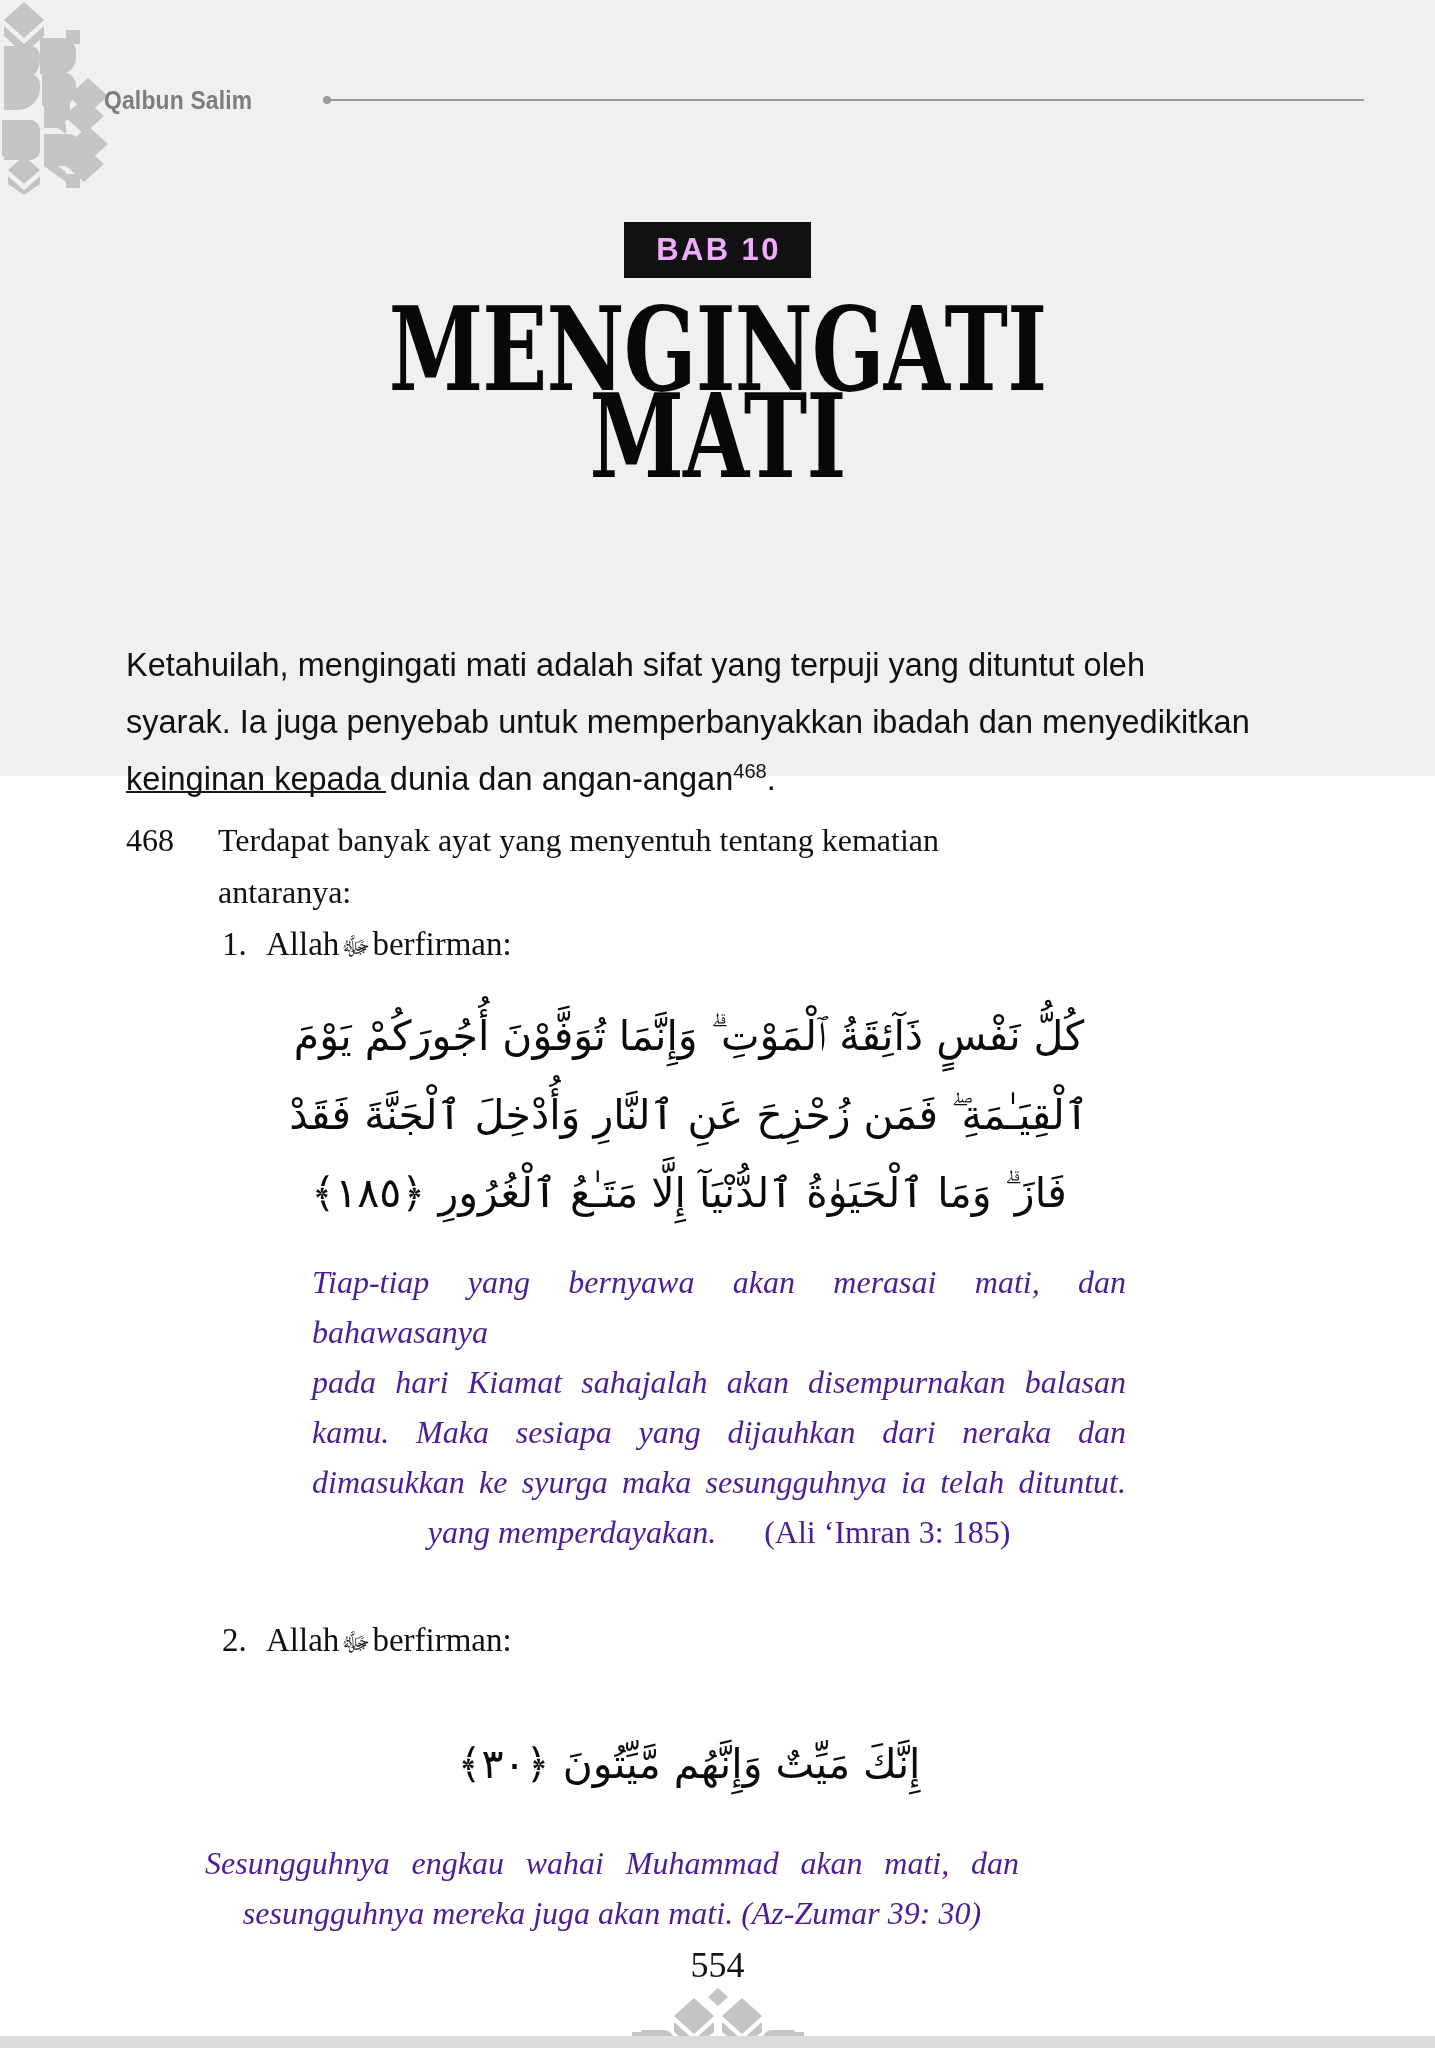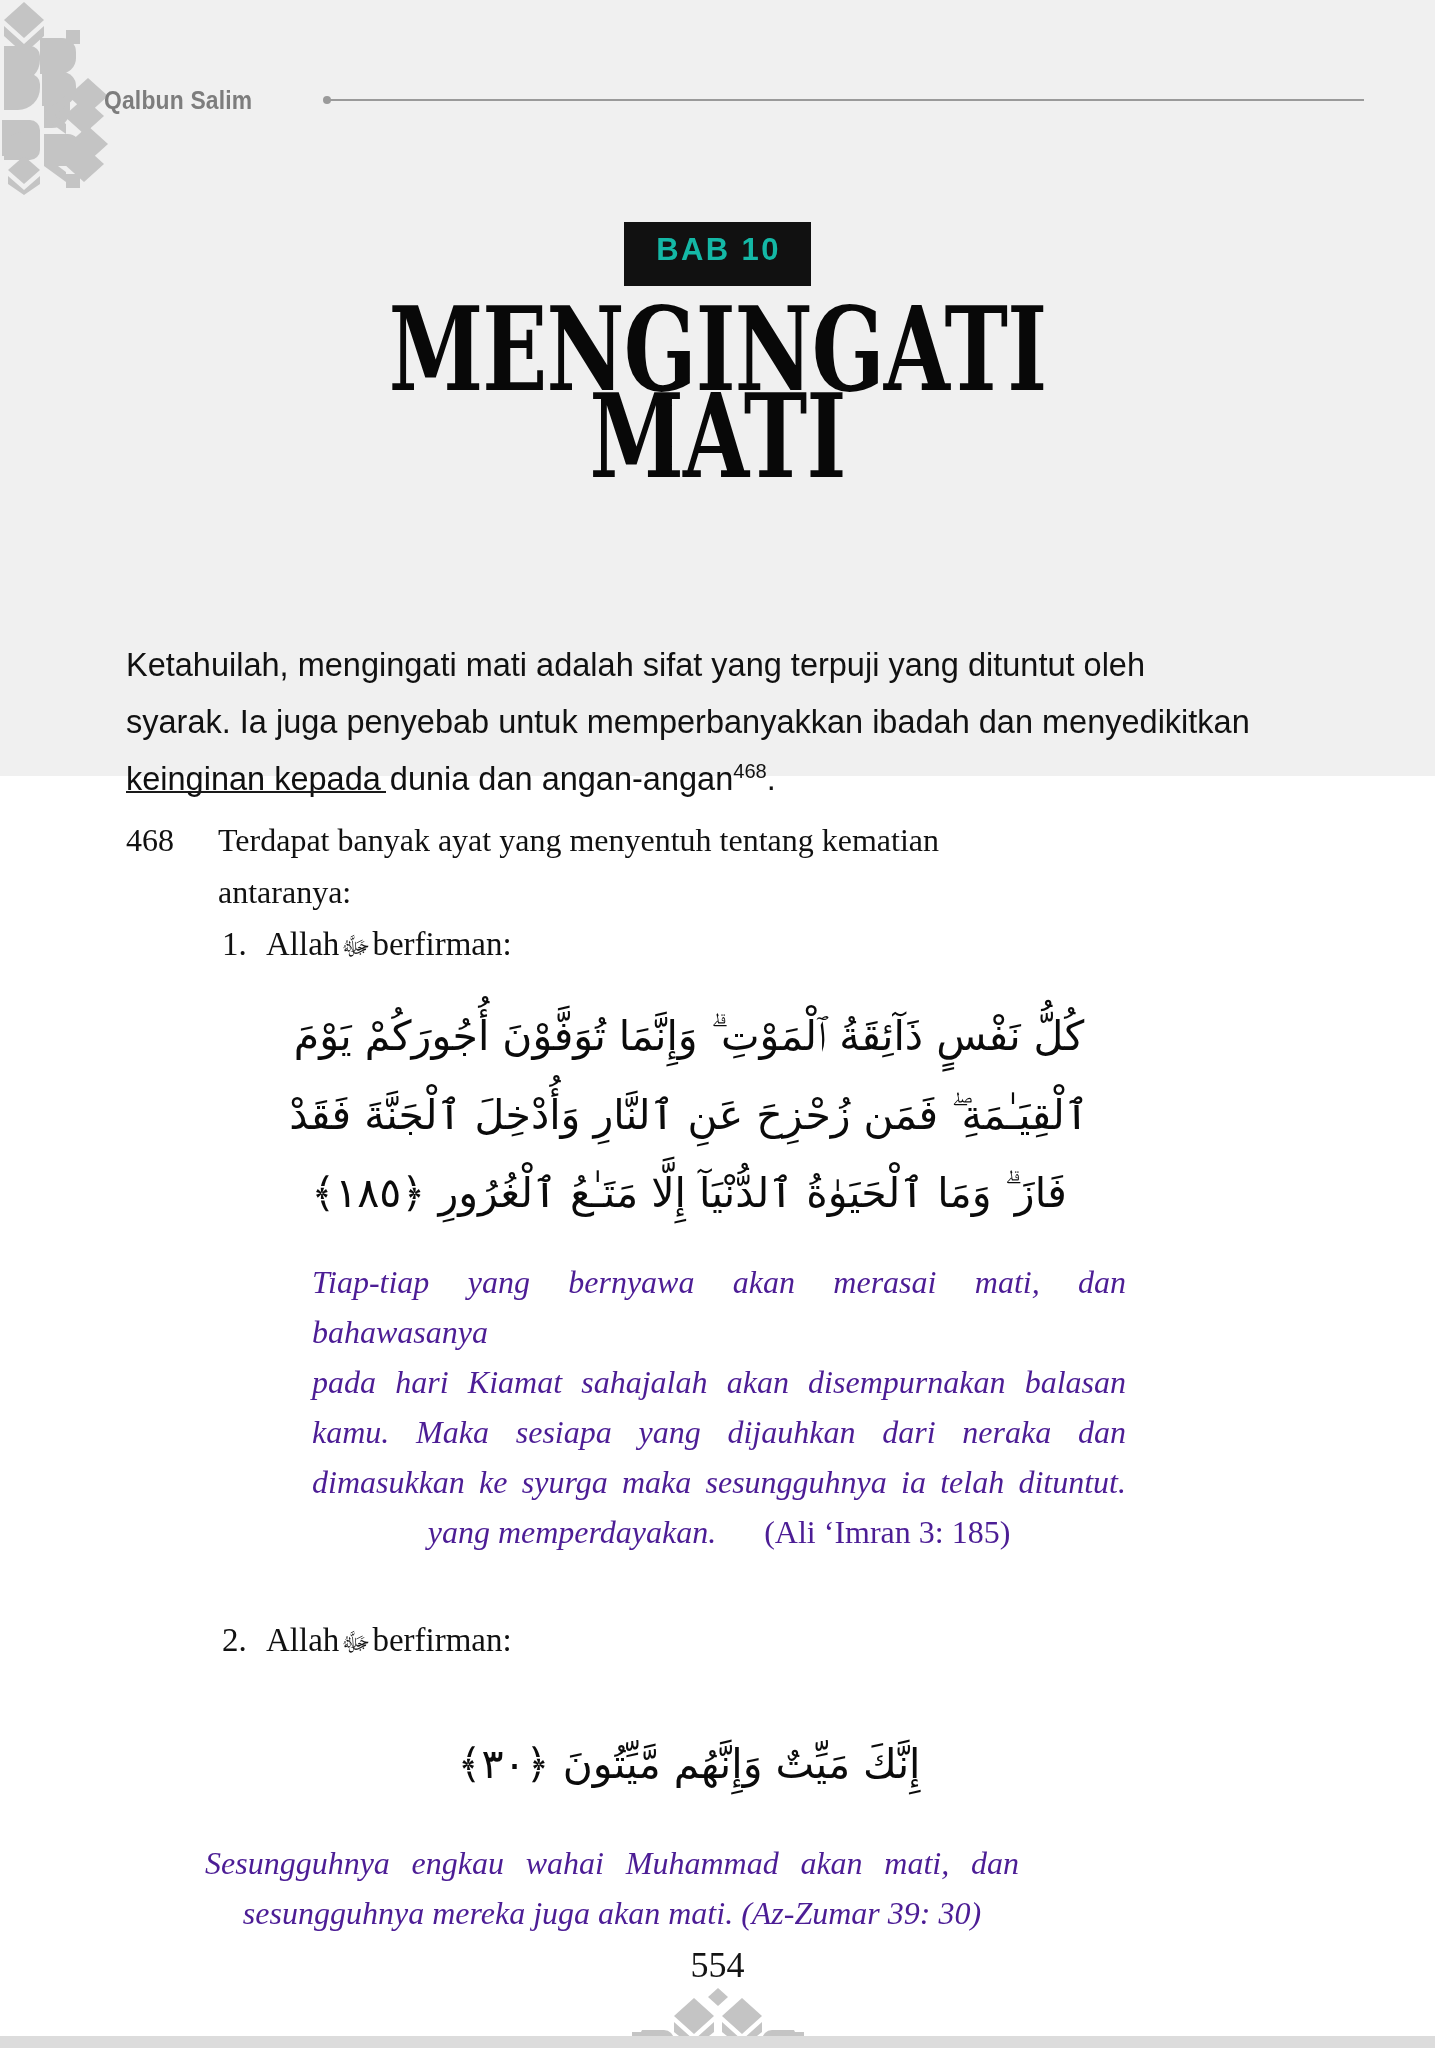--- a/index.html
+++ b/index.html
@@ -76,26 +76,26 @@
   
   .bab-badge {
     position: absolute;
     left: 0; right: 0;
     top: 222px;
     text-align: center;
   }
   .bab-badge span {
     display: inline-block;
     background: #111111;
-    color: #14b8a6;
+    color: #f0abfc;
     font-family: "Liberation Sans", sans-serif;
     font-weight: bold;
     font-size: 31px;
     letter-spacing: 2.4px;
-    padding: 12px 30px 21px 32px;
+    padding: 12px 30px 13px 32px;
     line-height: 1;
   }
 
   
   .chap-title {
     position: absolute;
     left: 0; right: 0;
     top: 300px;
     text-align: center;
     color: #080808;

